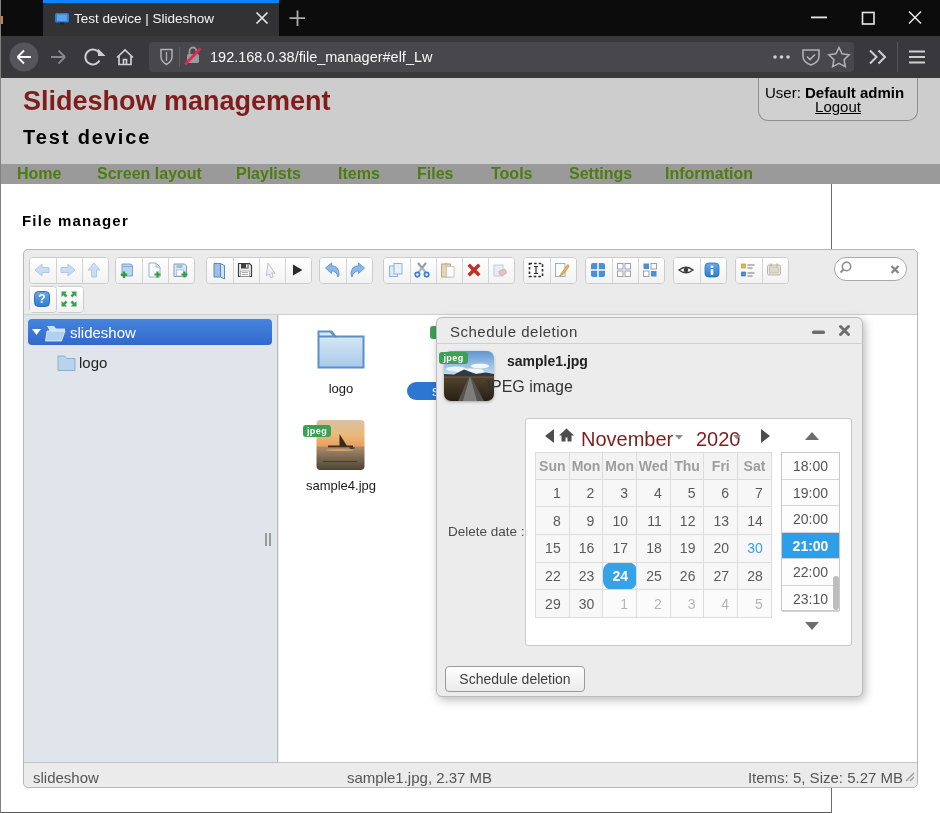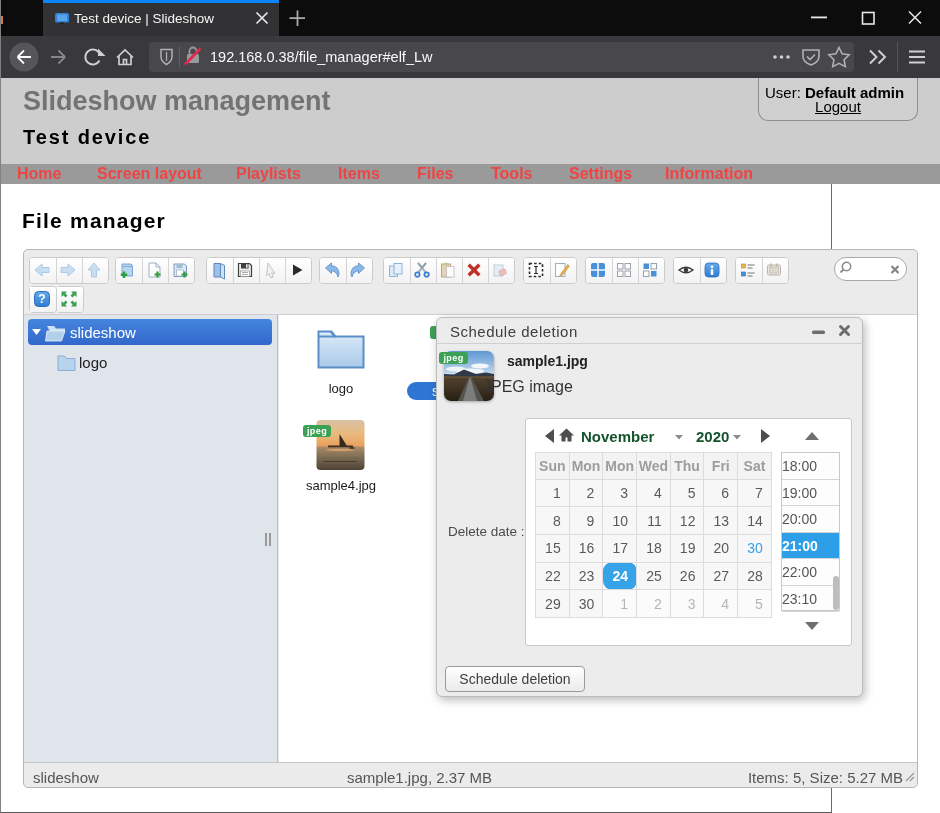--- a/index.html
+++ b/index.html
@@ -11,31 +11,31 @@
 
 #titlebar { position:absolute; left:0; top:0; width:940px; height:36px; background:#0c0c0d; }
 #tab { position:absolute; left:42px; top:0; width:236px; height:36px; background:#323234; }
 #tabline { position:absolute; left:42px; top:0; width:236px; height:3px; background:#0a84ff; }
 #tabtitle { position:absolute; left:73px; top:11px; font-size:13.5px; color:#f5f5f6; }
 #navbar2 { position:absolute; left:0; top:36px; width:940px; height:42px; background:#38383d; }
 #urlbox { position:absolute; left:148px; top:42px; width:705px; height:30px; background:#47474c; border-radius:4px; }
 #urltext { position:absolute; left:209px; top:49px; font-size:14.5px; color:#f9f9fa; }
 
 #phead { position:absolute; left:0; top:78px; width:940px; height:86px; background:#cdcdcd; }
-#h1 { position:absolute; left:22px; top:88px; font-size:27px; font-weight:bold; color:#737373; line-height:27px; }
+#h1 { position:absolute; left:22px; top:88px; font-size:27px; font-weight:bold; color:#7f1d1d; line-height:27px; }
 #h2 { position:absolute; left:22px; top:127px; font-size:20px; font-weight:bold; color:#000; line-height:20px; letter-spacing:1.9px; }
 #userbox { position:absolute; left:757px; top:78px; width:160px; height:43px; background:#d0d0d0;
   border:1px solid #8f8f8f; border-top:none; border-radius:0 0 10px 10px; }
 #userline { position:absolute; left:764px; top:84px; width:150px; font-size:15px; color:#000; }
 #logout { position:absolute; left:757px; top:98px; width:160px; text-align:center; font-size:15px; color:#000; }
 #logout span { text-decoration:underline; }
 
 #navmenu { position:absolute; left:0; top:164px; width:940px; height:20px; background:#9a9a9a; }
-.nitem { position:absolute; top:166px; font-size:16px; font-weight:bold; color:#ef4444; line-height:16px; }
-#fmh { position:absolute; left:21px; top:209px; font-size:21px; font-weight:bold; color:#000; line-height:23px; letter-spacing:1.2px; }
+.nitem { position:absolute; top:166px; font-size:16px; font-weight:bold; color:#4d7c0f; line-height:16px; }
+#fmh { position:absolute; left:21px; top:209px; font-size:15px; font-weight:bold; color:#000; line-height:23px; letter-spacing:1.2px; }
 </style>
 </head>
 <body>
 <div id="win">
 <div id="titlebar"></div>
     <div class="abs" style="left:0;top:16px;width:2px;height:8px;background:#c87d4a"></div>
 <div id="tab"></div>
 <div id="tabline"></div>
 <div id="tabtitle">Test device | Slideshow</div>
 <div id="navbar2"></div>
@@ -392,26 +392,26 @@
 #cal { position:absolute; left:534px; top:452px; border-collapse:collapse; table-layout:fixed; width:236px; }
 #cal th { width:33.7px; height:26.9px; border:1px solid #dcdcdc; background:#f3f3f3;
   font-size:14px; font-weight:bold; color:#9d9d9d; text-align:center; }
 #cal td { width:33.7px; height:27.6px; border:1px solid #dcdcdc; background:#f7f7f7;
   font-size:14px; color:#5a5a5a; text-align:right; padding-right:8px; }
 #cal td.o { color:#b5b5b5; background:#fbfbfb; }
 #cal td.t { color:#3aa0e6; }
 #cal td.sel { background:#36a3e9; color:#fff; font-weight:bold;border-radius:9px; }
 #tlist { position:absolute; left:780px; top:452px; width:59px; height:159px; border:1px solid #c9c9c9; background:#fdfdfd; }
 .tc { width:57px; height:26.5px; border-bottom:1px solid #d4d4d4; font-size:14px; color:#555;
-  text-align:left; line-height:26px; }
+  text-align:center; line-height:26px; }
 .tc.sel { background:#2d9fe8; color:#fff; font-weight:bold; }
 #sdbtn { position:absolute; left:444px; top:666px; width:140px; height:26px; border:1px solid #9b9b9b;
   border-radius:4px; background:linear-gradient(#fefefe,#ebebeb); font-size:14px; color:#3f3f3f;
   text-align:center; line-height:24px; }
-.mon { position:absolute; font-size:15px; font-weight:bold; color:#14532d; }
+.mon { position:absolute; font-size:20px; font-weight:normal; color:#7f1d1d; }
 </style>
 <div id="dlg"></div>
 <div id="dlgtitle">Schedule deletion</div>
 <svg class="abs" style="left:800px;top:320px" width="60" height="24" viewBox="0 0 60 24">
   <rect x="11" y="10.5" width="13" height="3.5" rx="1.5" fill="#6e6e6e"></rect>
   <path d="M39.5 6.5 L47.5 14.5 M47.5 6.5 L39.5 14.5" stroke="#6e6e6e" stroke-width="3" stroke-linecap="round"></path>
 </svg>
 <div class="abs" style="left:435px;top:343px;width:427px;height:1px;background:#cfcfcf"></div>
 <div id="dthumb"><svg width="50" height="50" viewBox="0 0 50 50">
   <defs>

